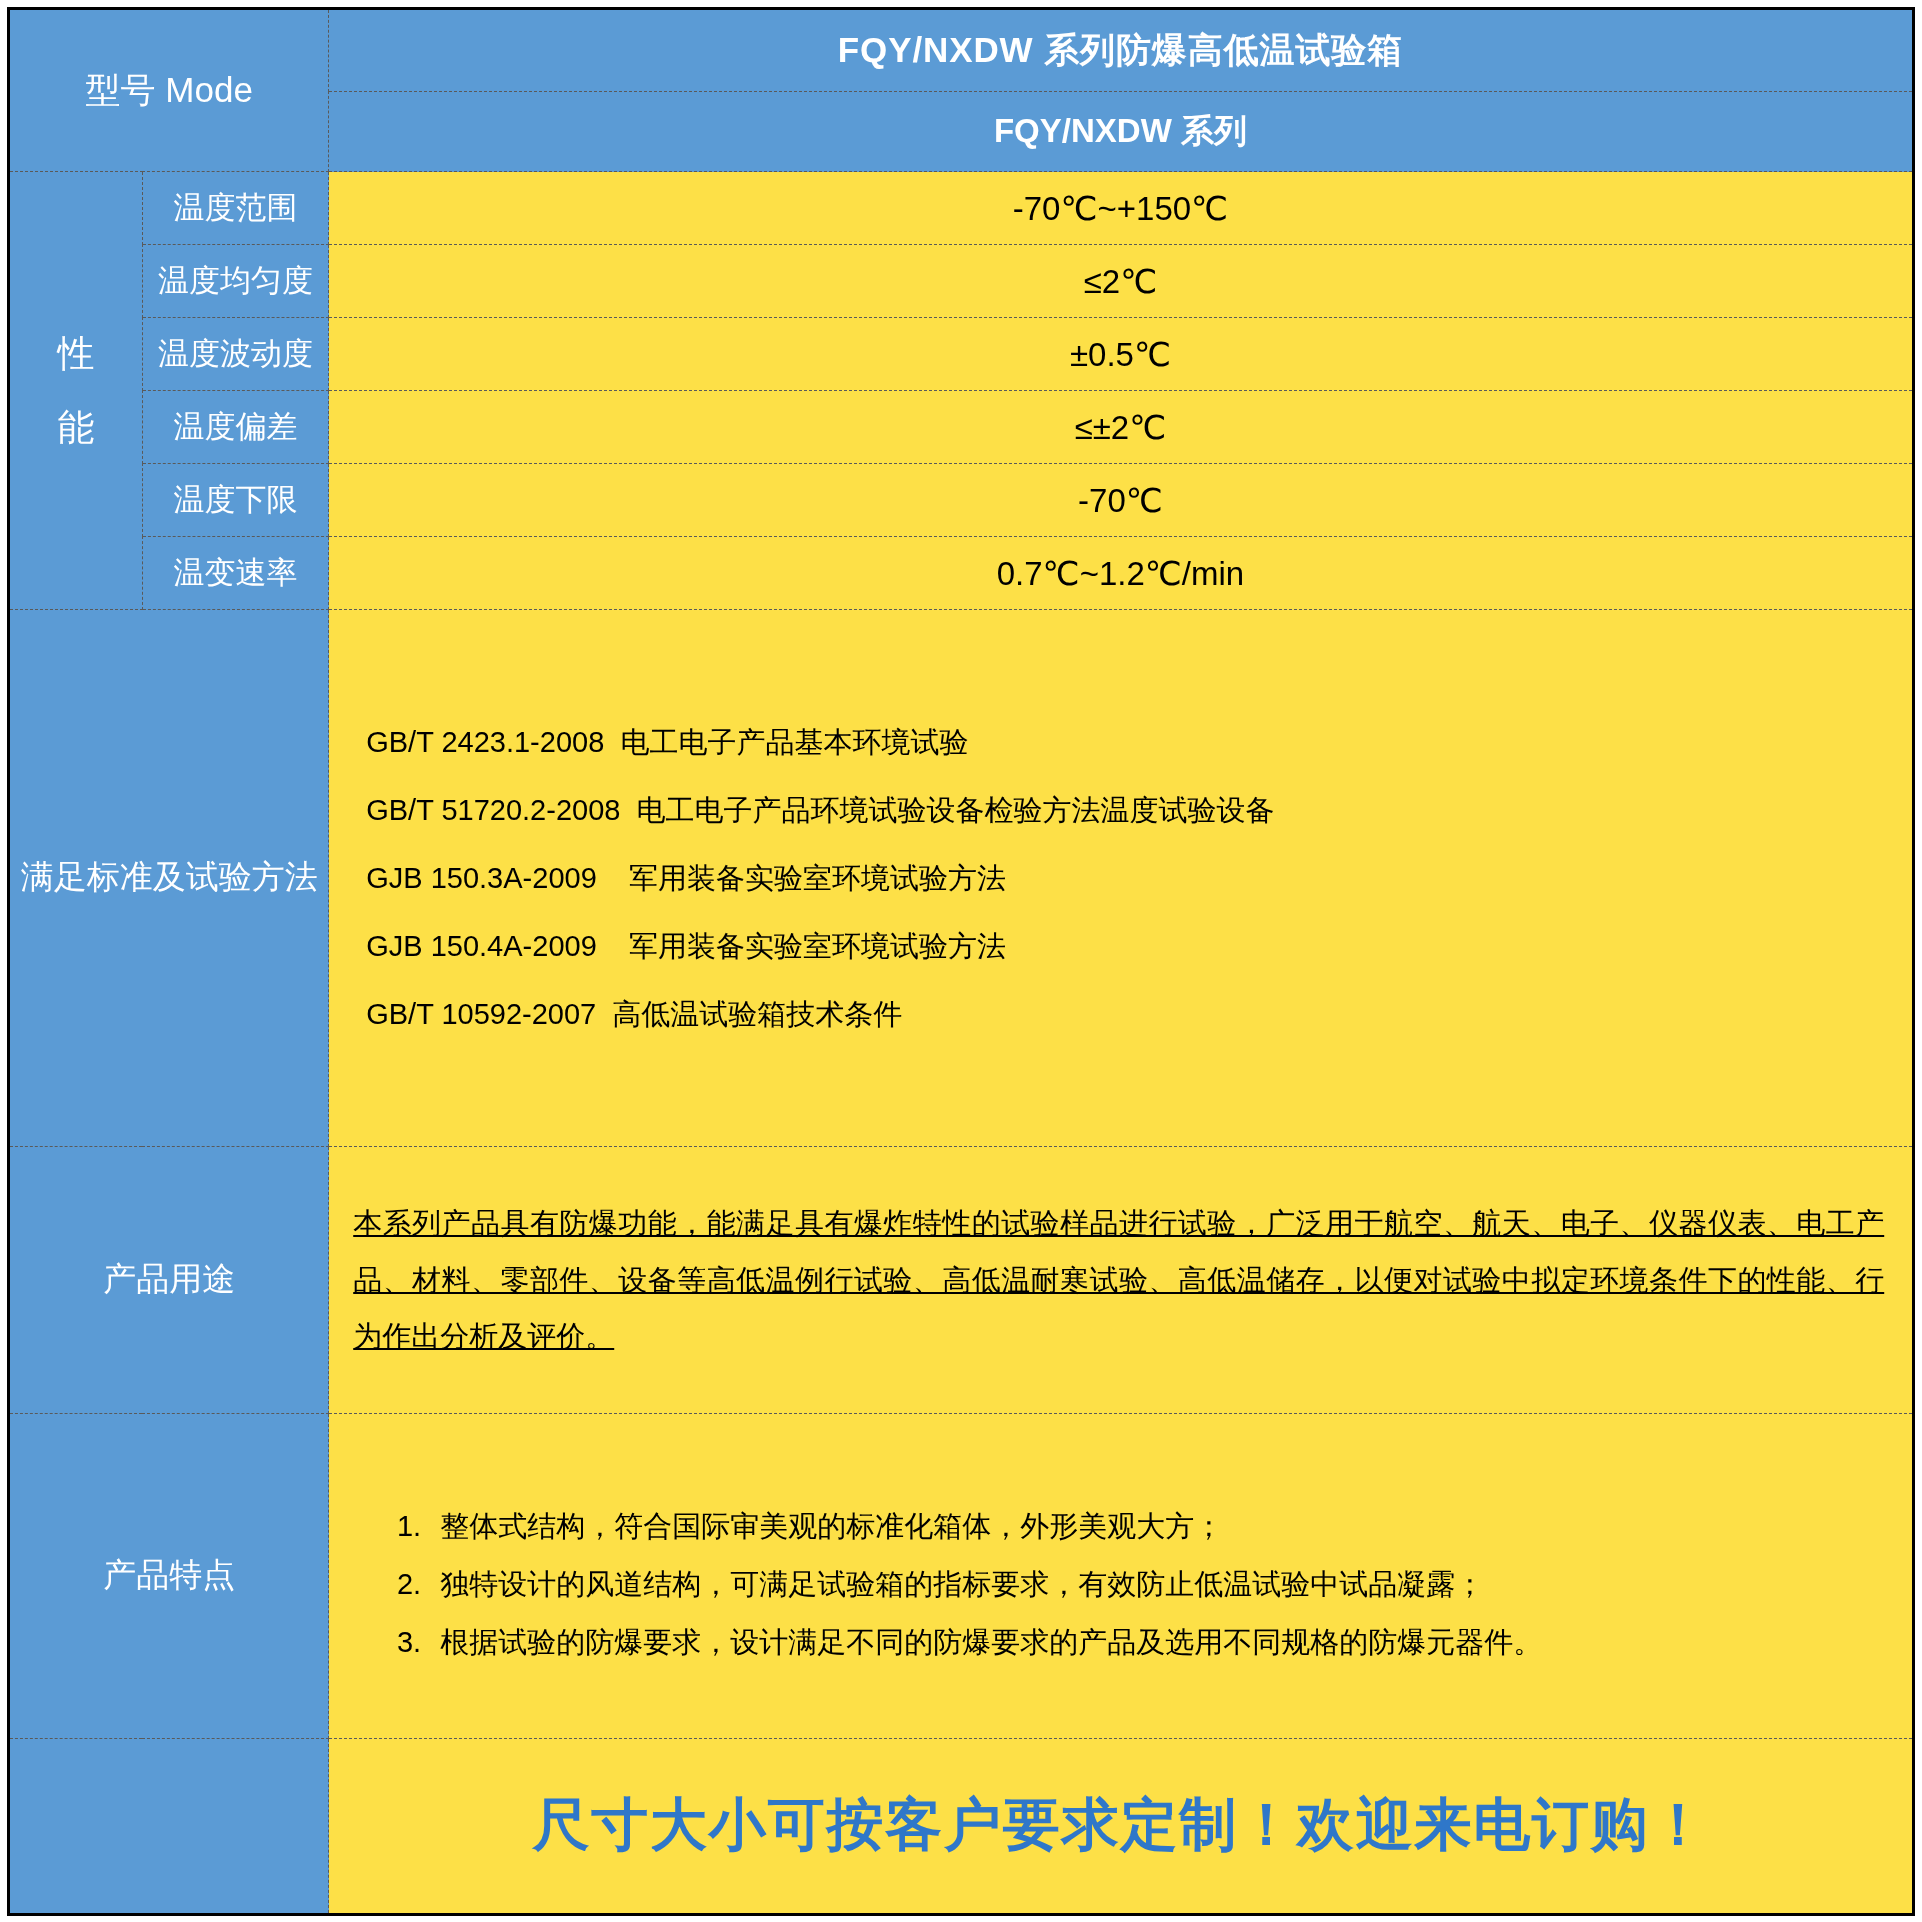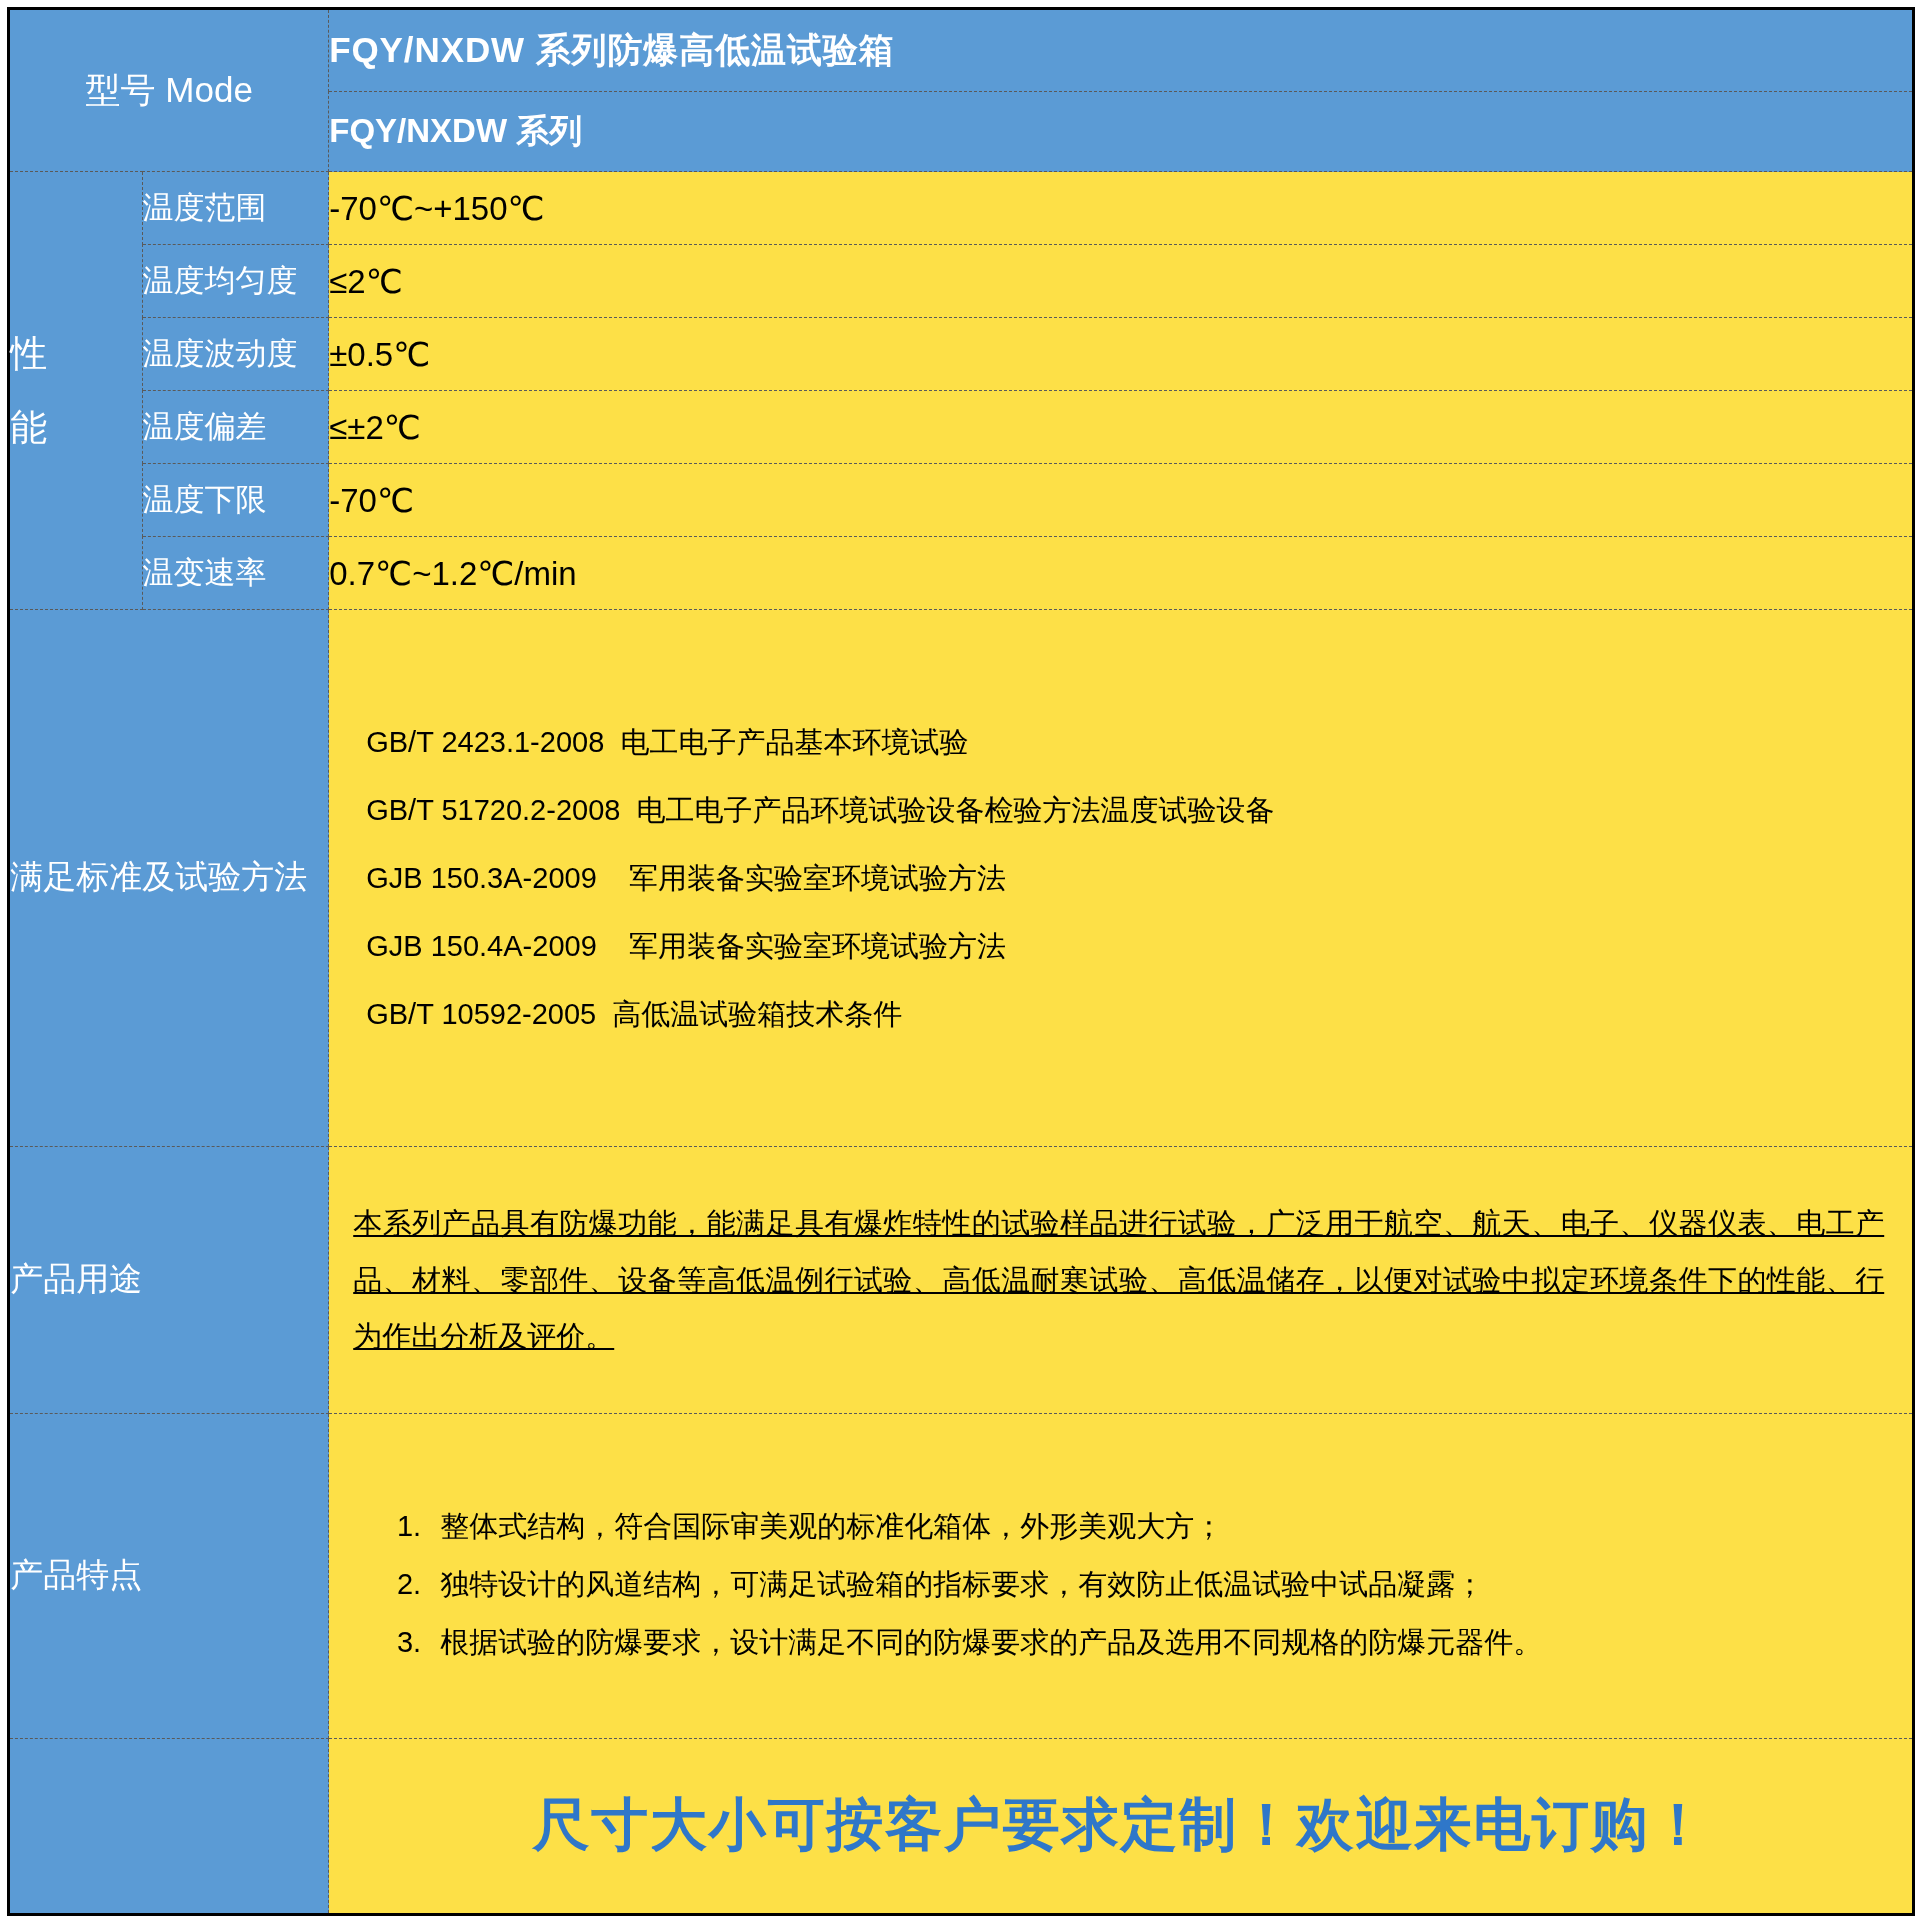--- a/index.html
+++ b/index.html
@@ -33,20 +33,21 @@
   }
   .blue {
     background: #5b9bd5;
     color: #ffffff;
   }
   .white {
     background: #fde047;
     color: #000000;
   }
   .c {
+    text-align: center;
   }
   .model-label {
     font-size: 35px;
     padding-left: 27.5px;
     text-align: center;
   }
   .model-title {
     font-size: 35px;
     font-weight: bold;
     letter-spacing: 0.9px;
@@ -163,21 +164,21 @@
       </tr>
 
       <tr>
         <td class="blue c side-head" colspan="2">满足标准及试验方法</td>
         <td class="white">
           <div class="std-list">
             <div>GB/T 2423.1-2008  电工电子产品基本环境试验</div>
             <div>GB/T 51720.2-2008  电工电子产品环境试验设备检验方法温度试验设备</div>
             <div>GJB 150.3A-2009    军用装备实验室环境试验方法</div>
             <div>GJB 150.4A-2009    军用装备实验室环境试验方法</div>
-            <div>GB/T 10592-2005  高低温试验箱技术条件</div>
+            <div>GB/T 10592-2007  高低温试验箱技术条件</div>
           </div>
         </td>
       </tr>
 
       <tr>
         <td class="blue c side-head" colspan="2">产品用途</td>
         <td class="white">
           <div class="usage-text">本系列产品具有防爆功能，能满足具有爆炸特性的试验样品进行试验，广泛用于航空、航天、电子、仪器仪表、电工产品、材料、零部件、设备等高低温例行试验、高低温耐寒试验、高低温储存，以便对试验中拟定环境条件下的性能、行为作出分析及评价。</div>
         </td>
       </tr>

